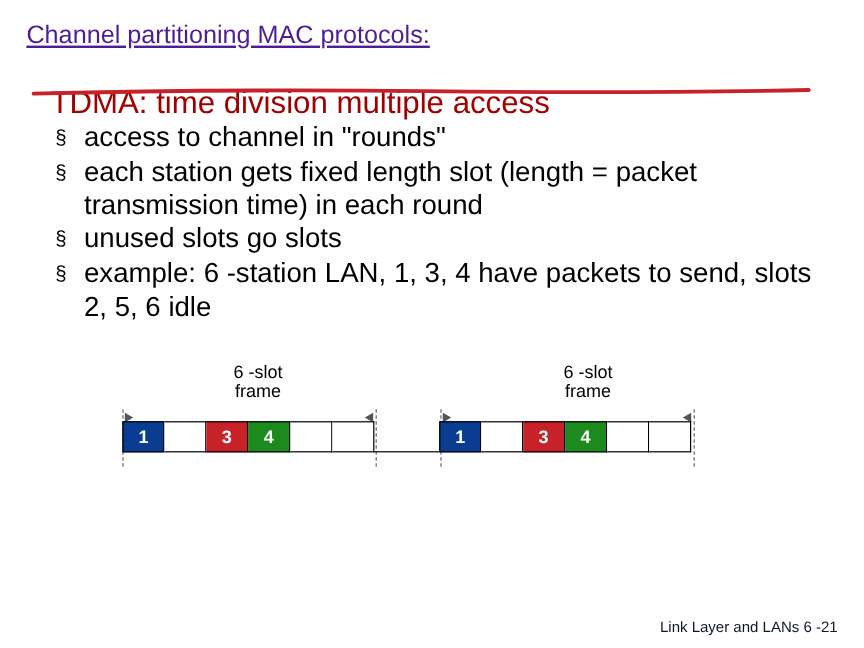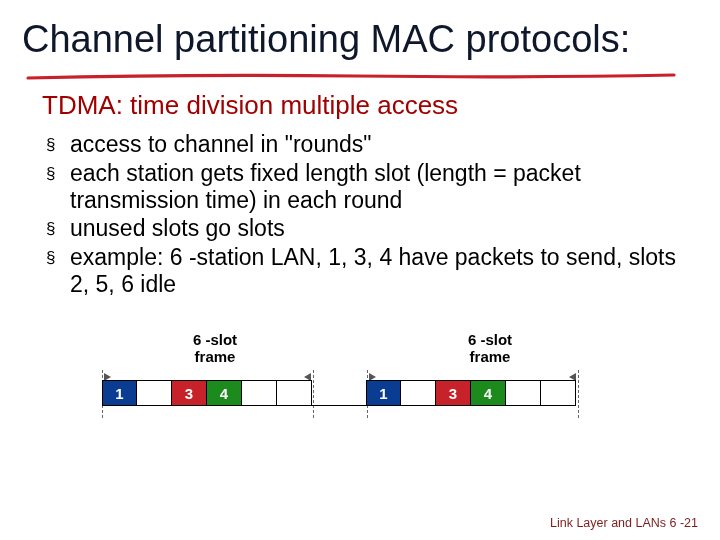--- a/index.html
+++ b/index.html
@@ -5,40 +5,40 @@
   * { box-sizing: border-box; margin: 0; padding: 0; }
   html, body { width: 720px; height: 540px; }
   body {
     font-family: Arial, Helvetica, sans-serif;
     background: #fff;
     color: #000;
     position: relative;
     padding: 18px 22px 14px 22px;
   }
   .title {
-    font-size: 38px;
+    font-size: 21px;
     line-height: 1.15;
     font-weight: 400;
-    color: #0f172a;
+    color: #4c1d95;
     margin-bottom: 6px;
+    text-decoration: underline;
   }
   .underline-red {
     position: absolute;
     left: 26px;
     top: 73px;
     width: 650px;
     height: 5px;
   }
   .underline-red svg { display: block; }
   .subtitle {
     font-size: 26px;
     color: #a00000;
     margin-top: 28px;
     margin-left: 20px;
-    margin-bottom: 10px;
   }
   .bullets {
     margin-left: 24px;
     font-size: 23px;
     line-height: 1.18;
   }
   .bullet-row {
     display: flex;
     align-items: flex-start;
     margin-bottom: 1px;
@@ -56,21 +56,20 @@
     margin-top: 34px;
     margin-left: 80px;
     width: 540px;
     height: 110px;
   }
   .frame-label {
     position: absolute;
     font-size: 15px;
     text-align: center;
     line-height: 1.1;
-    font-weight: bold;
   }
   .frame-label.a { left: 83px; top: 0; width: 60px; }
   .frame-label.b { left: 358px; top: 0; width: 60px; }
   .timeline {
     position: absolute;
     left: 0;
     top: 48px;
     height: 30px;
     display: flex;
   }
@@ -111,21 +110,21 @@
     border-top: 4px solid transparent;
     border-bottom: 4px solid transparent;
   }
   .tick-arrow-r { border-left: 7px solid #555; }
   .tick-arrow-l { border-right: 7px solid #555; }
   .footer {
     position: absolute;
     right: 22px;
     bottom: 10px;
     font-size: 12.5px;
-    color: #7f1d1d;
+    color: #0f172a;
   }
 </style>
 </head>
 <body>
 
 <div class="title">
   <span>Channel partitioning MAC protocols:</span><br>
 </div>
 
 <div class="underline-red">

